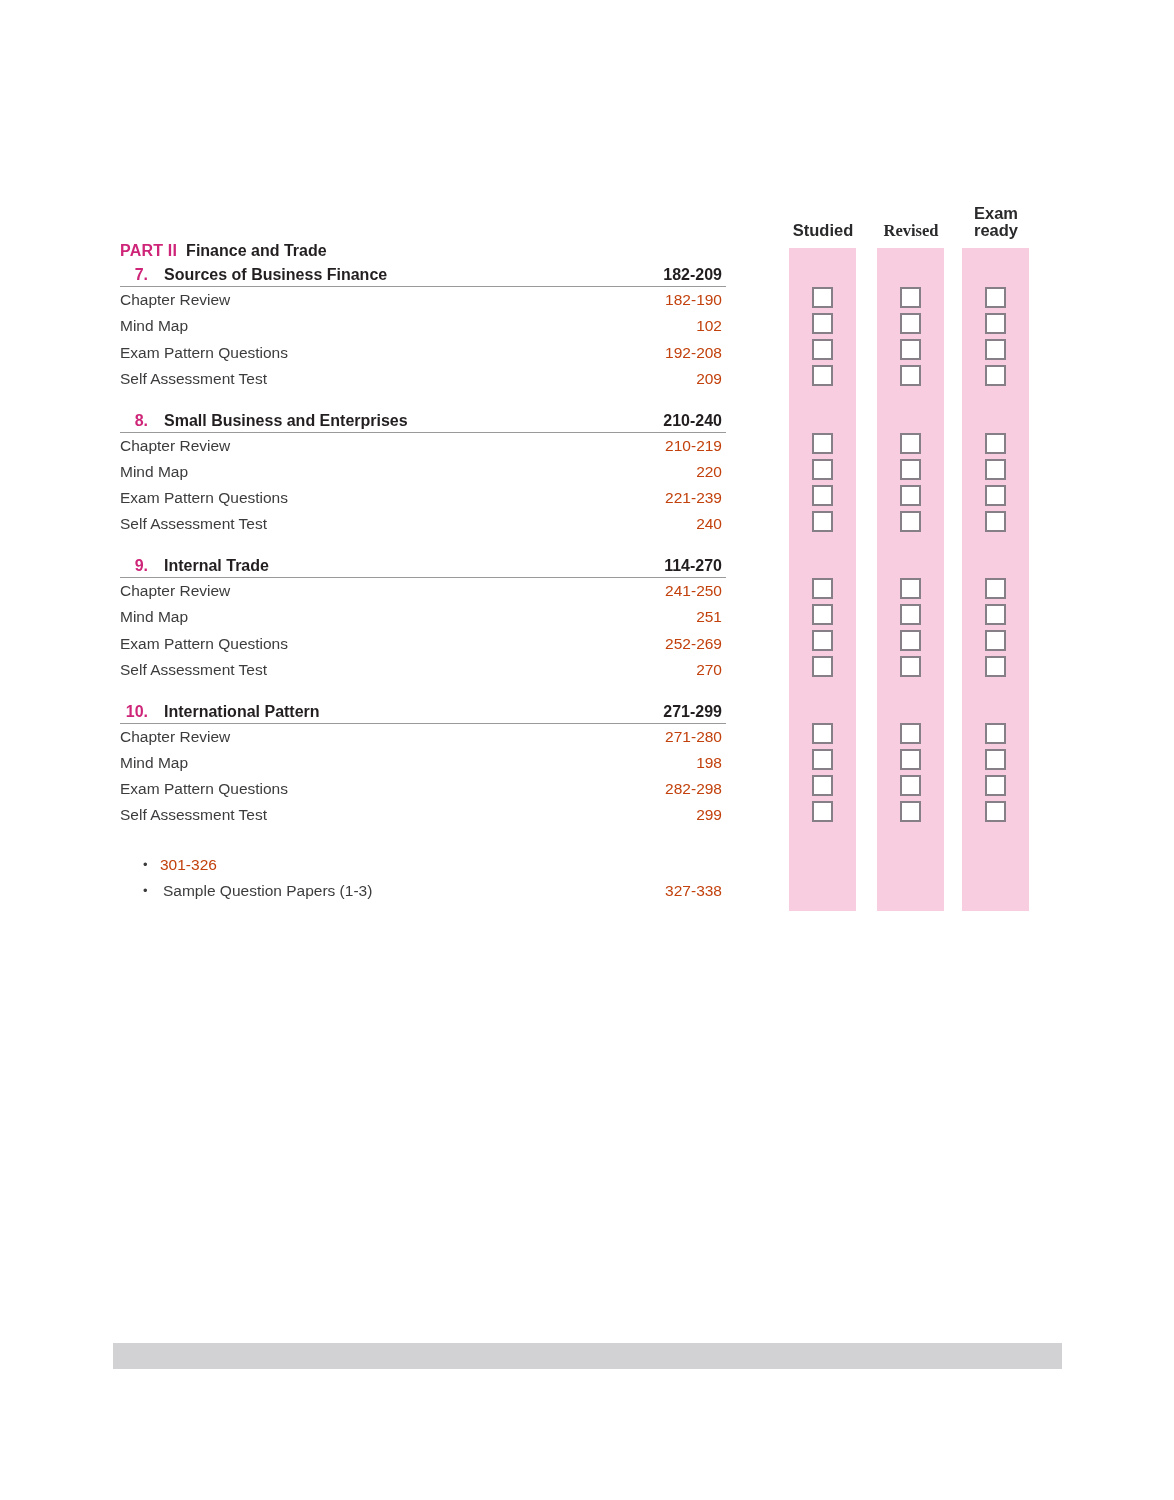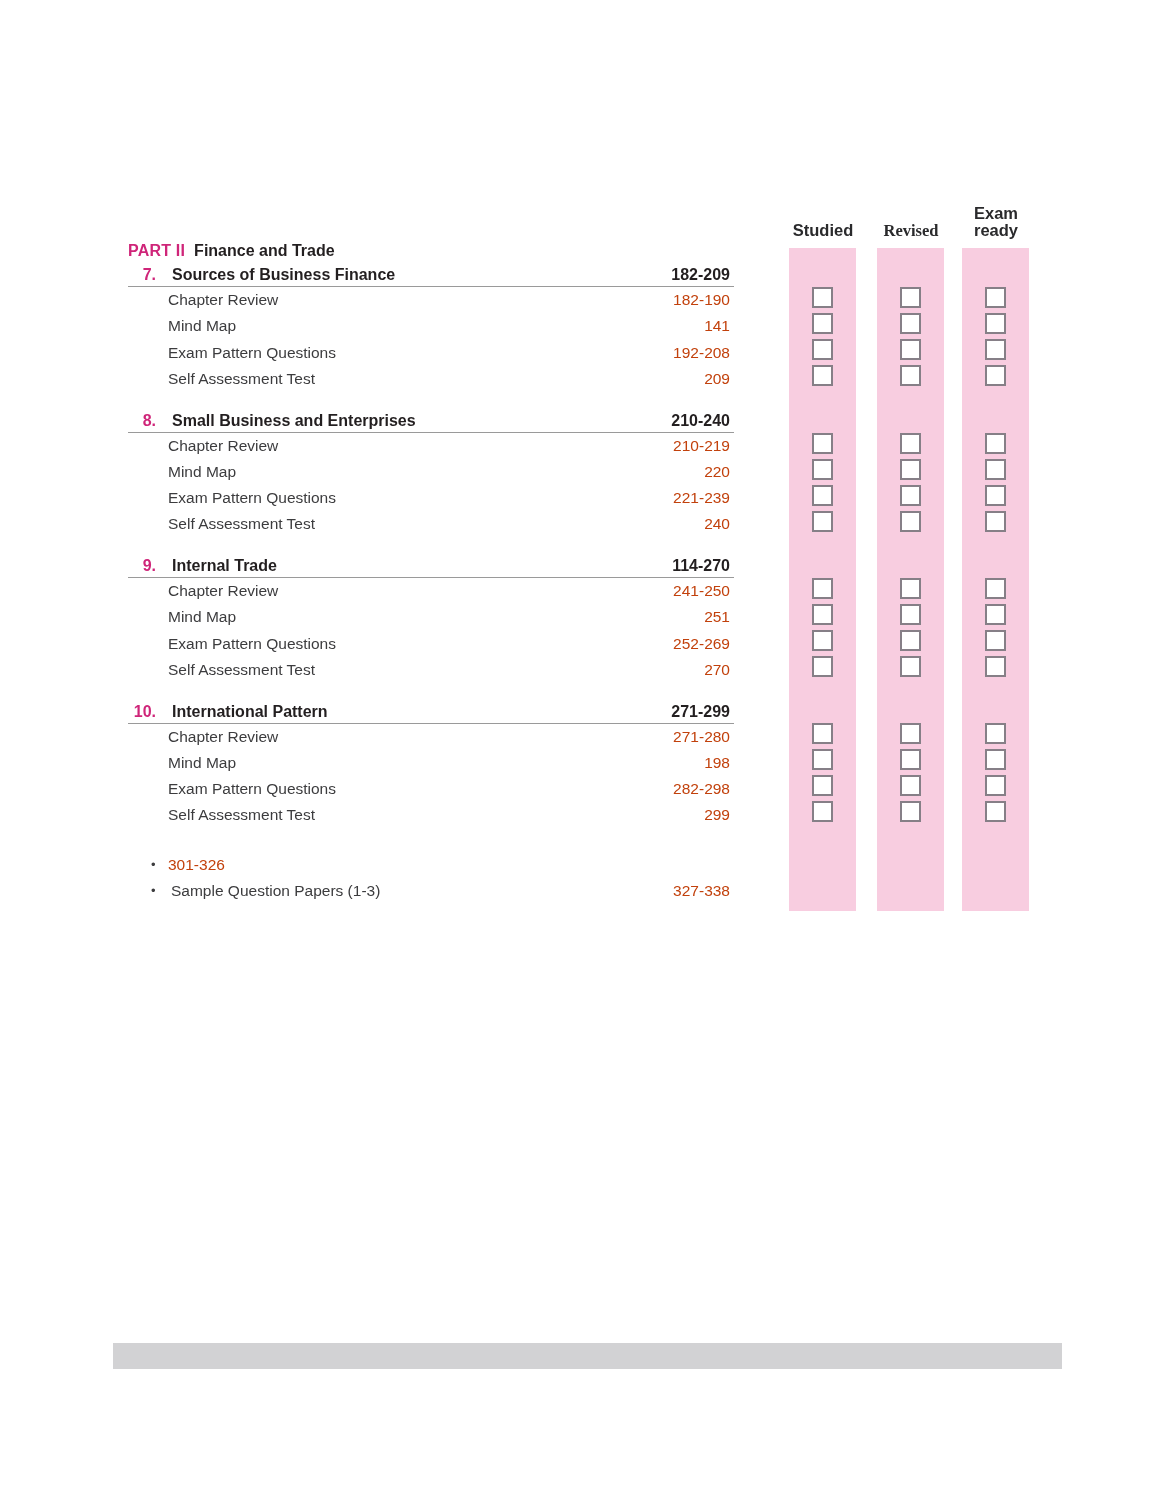--- a/index.html
+++ b/index.html
@@ -1,35 +1,35 @@
 <!DOCTYPE html>
 <html><head>
 <meta charset="utf-8">
 <style>
   html,body{margin:0;padding:0;background:#ffffff;}
   .page{
     position:relative;width:1174px;height:1500px;background:#ffffff;
     font-family:"Liberation Sans",sans-serif;overflow:hidden;
   }
   
-  .toc{position:absolute;left:128px;top:239px;width:606px;}
+  .toc{position:absolute;left:120px;top:239px;width:606px;}
   .part-heading{display:flex;align-items:baseline;height:26px;line-height:24px;}
   .part-label{color:#cf2579;font-weight:bold;font-size:16px;letter-spacing:.2px;}
   .part-title{color:#231f20;font-weight:bold;font-size:16px;margin-left:9px;}
   .chapter{margin-top:0;}
   .chapter + .chapter{margin-top:18.5px;}
   .ch-head{
     display:flex;align-items:baseline;height:22px;line-height:20px;
     box-sizing:border-box;border-bottom:1.5px solid #9a9a9a;
   }
   .ch-num{width:28px;text-align:right;color:#cf2579;font-weight:bold;font-size:16px;flex:0 0 auto;}
   .ch-title{flex:1;margin-left:16px;color:#231f20;font-weight:bold;font-size:16px;}
   .ch-pages{color:#231f20;font-weight:bold;font-size:16px;text-align:right;padding-right:4px;}
   .ch-item{display:flex;height:26.25px;line-height:26.25px;}
-  .item-label{flex:1;margin-left:40px;color:#3c3c3e;font-size:15.5px;}
+  .item-label{flex:1;color:#3c3c3e;font-size:15.5px;}
   .item-pages{color:#c2410c;font-size:15.5px;text-align:center;padding-right:4px;}
   .extras{margin-top:23px;}
   .extra-row{display:flex;height:26.5px;line-height:26.5px;}
   .bullet{flex:0 0 auto;width:17px;margin-left:23px;color:#3c3c3e;font-size:13px;}
   
   .col-header{
     position:absolute;width:110px;text-align:center;color:#2a2a2c;
     font-weight:bold;font-size:16.5px;line-height:17px;bottom:1261px;
   }
   .hdr-0{left:768px;}
@@ -128,21 +128,21 @@
         <span class="ch-num">7.</span>
         <span class="ch-title">Sources of Business Finance</span>
         <span class="ch-pages">182-209</span>
       </div>
       <div class="ch-item">
         <span class="item-label">Chapter Review</span>
         <span class="item-pages">182-190</span>
       </div>
       <div class="ch-item">
         <span class="item-label">Mind Map</span>
-        <span class="item-pages">141</span>
+        <span class="item-pages">102</span>
       </div>
       <div class="ch-item">
         <span class="item-label">Exam Pattern Questions</span>
         <span class="item-pages">192-208</span>
       </div>
       <div class="ch-item">
         <span class="item-label">Self Assessment Test</span>
         <span class="item-pages">209</span>
       </div>
     </div>

